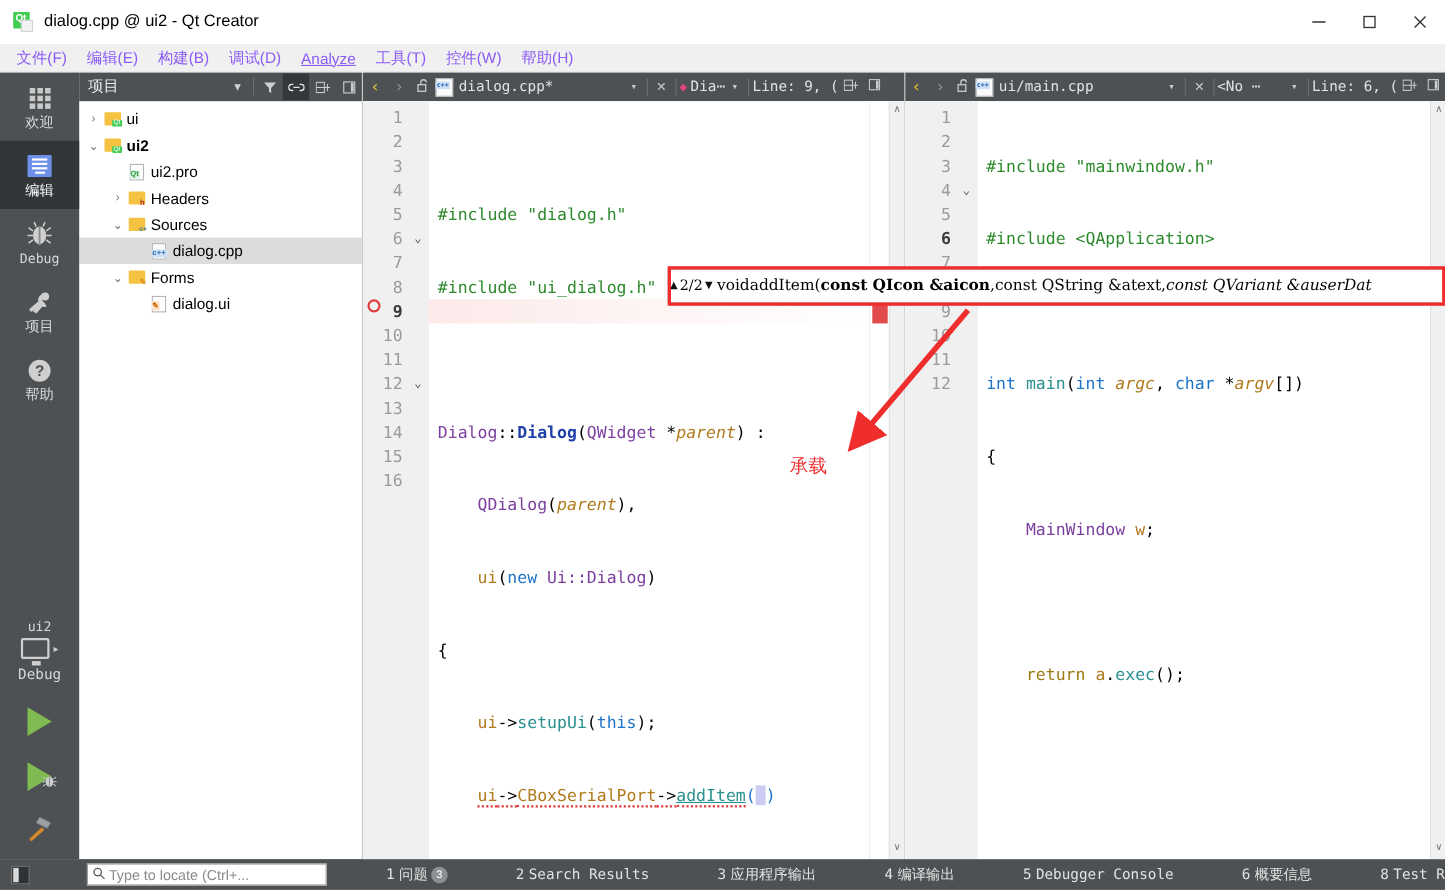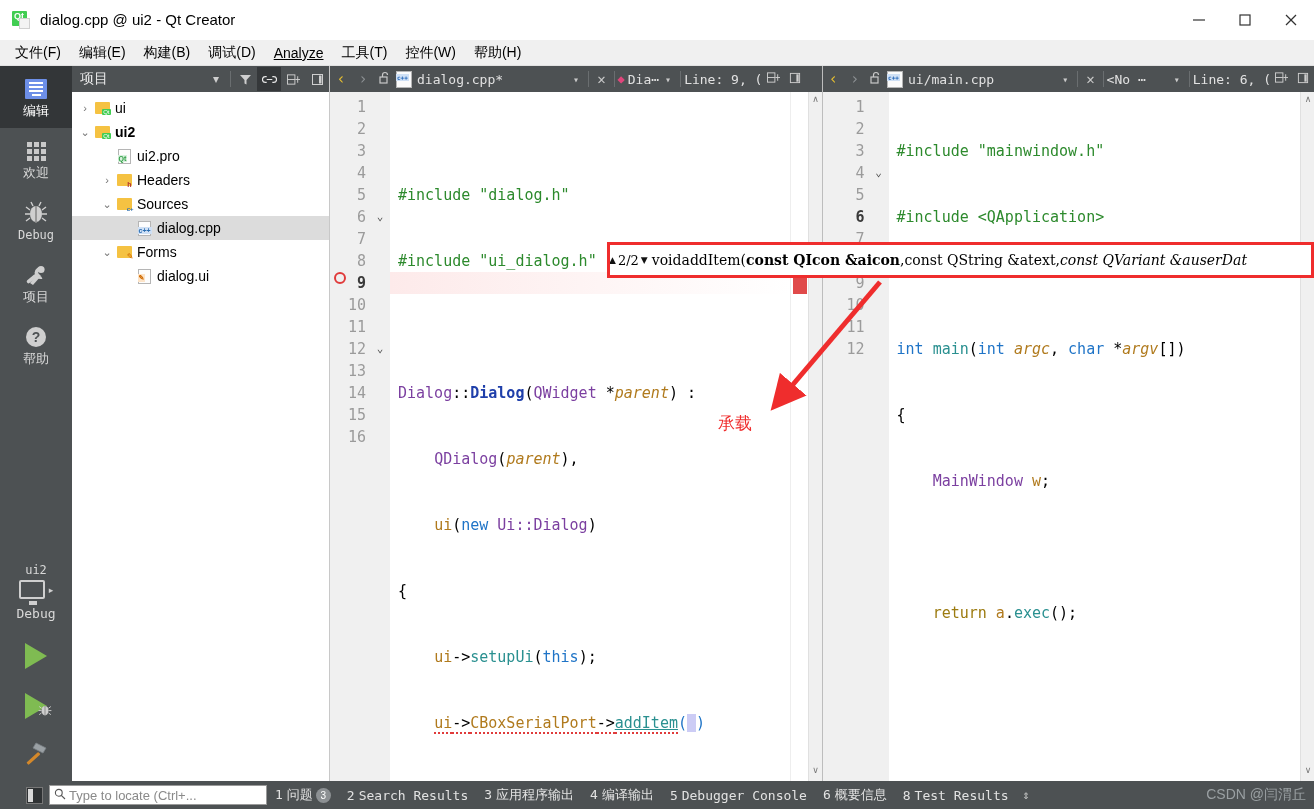--- a/index.html
+++ b/index.html
@@ -60,21 +60,21 @@
 
   
   .menubar {
     height: 26px; flex: 0 0 26px;
     background: #f0f0f0;
     display: flex; align-items: center;
     padding-left: 6px;
     border-bottom: 1px solid #e2e2e2;
   }
   .menu-item {
-    font-size: 14px; color: #000000;
+    font-size: 14px; color: #8b5cf6;
     padding: 2px 9px;
     white-space: nowrap;
   }
 
   
   .bodyrow { flex: 1 1 auto; display: flex; min-height: 0; }
 
   
   .modebar {
     width: 72px; flex: 0 0 72px;
@@ -349,21 +349,22 @@
     z-index: 46;
   }
 
   
   .statusbar {
     height: 28px; flex: 0 0 28px;
     background: #4d5153;
     display: flex; align-items: center;
     color: #e2e2e2; font-size: 13px;
     font-family: "DejaVu Sans Mono", monospace;
-    padding-left: 22px;
+    padding-left: 6px;
+    gap: 46px;
   }
   .sb-sq {
     width: 17px; height: 17px; background: #2f3234;
     border: 1px solid #777; margin: 0 6px 0 4px;
     position: relative; flex: 0 0 17px;
   }
   .sb-sq::after {
     content: ""; position: absolute; left: 1px; top: 1px;
     width: 5px; height: 13px; background: #d8d8d8;
   }
@@ -433,47 +434,47 @@
     <div class="menu-item"><span style="text-decoration:underline">Analyze</span></div>
     <div class="menu-item"><span>工具(T)</span></div>
     <div class="menu-item"><span>控件(W)</span></div>
     <div class="menu-item"><span>帮助(H)</span></div>
   </div>
 
   <div class="bodyrow">
 
     <div class="modebar">
 
+      <div class="mode-item">
+        <div class="mode-glyph">
+          <div class="ic-grid">
+              <i></i>
+              <i></i>
+              <i></i>
+              <i></i>
+              <i></i>
+              <i></i>
+              <i></i>
+              <i></i>
+              <i></i>
+            </div>
+        </div>
+        <div class="mode-label">欢迎</div>
+      </div>
+
       <div class="mode-item selected">
         <div class="mode-glyph">
           <div class="ic-edit">
               <i></i>
               <i></i>
               <i></i>
               <i></i>
             </div>
         </div>
         <div class="mode-label">编辑</div>
-      </div>
-
-      <div class="mode-item">
-        <div class="mode-glyph">
-          <div class="ic-grid">
-              <i></i>
-              <i></i>
-              <i></i>
-              <i></i>
-              <i></i>
-              <i></i>
-              <i></i>
-              <i></i>
-              <i></i>
-            </div>
-        </div>
-        <div class="mode-label">欢迎</div>
       </div>
 
 
       <div class="mode-item">
         <div class="mode-glyph">
           <svg width="24" height="24" viewBox="0 0 24 24">
             <ellipse cx="12" cy="13" rx="6" ry="8" fill="#cfcfcf"></ellipse>
             <rect x="11.2" y="5" width="1.6" height="17" fill="#8a8a8a"></rect>
             <path d="M6 9 L2 6 M6 13 L1 13 M6 17 L2 20 M18 9 L22 6 M18 13 L23 13 M18 17 L22 20" stroke="#cfcfcf" stroke-width="1.4" fill="none"></path>
             <path d="M9 5 L7 1 M15 5 L17 1" stroke="#cfcfcf" stroke-width="1.4"></path>

